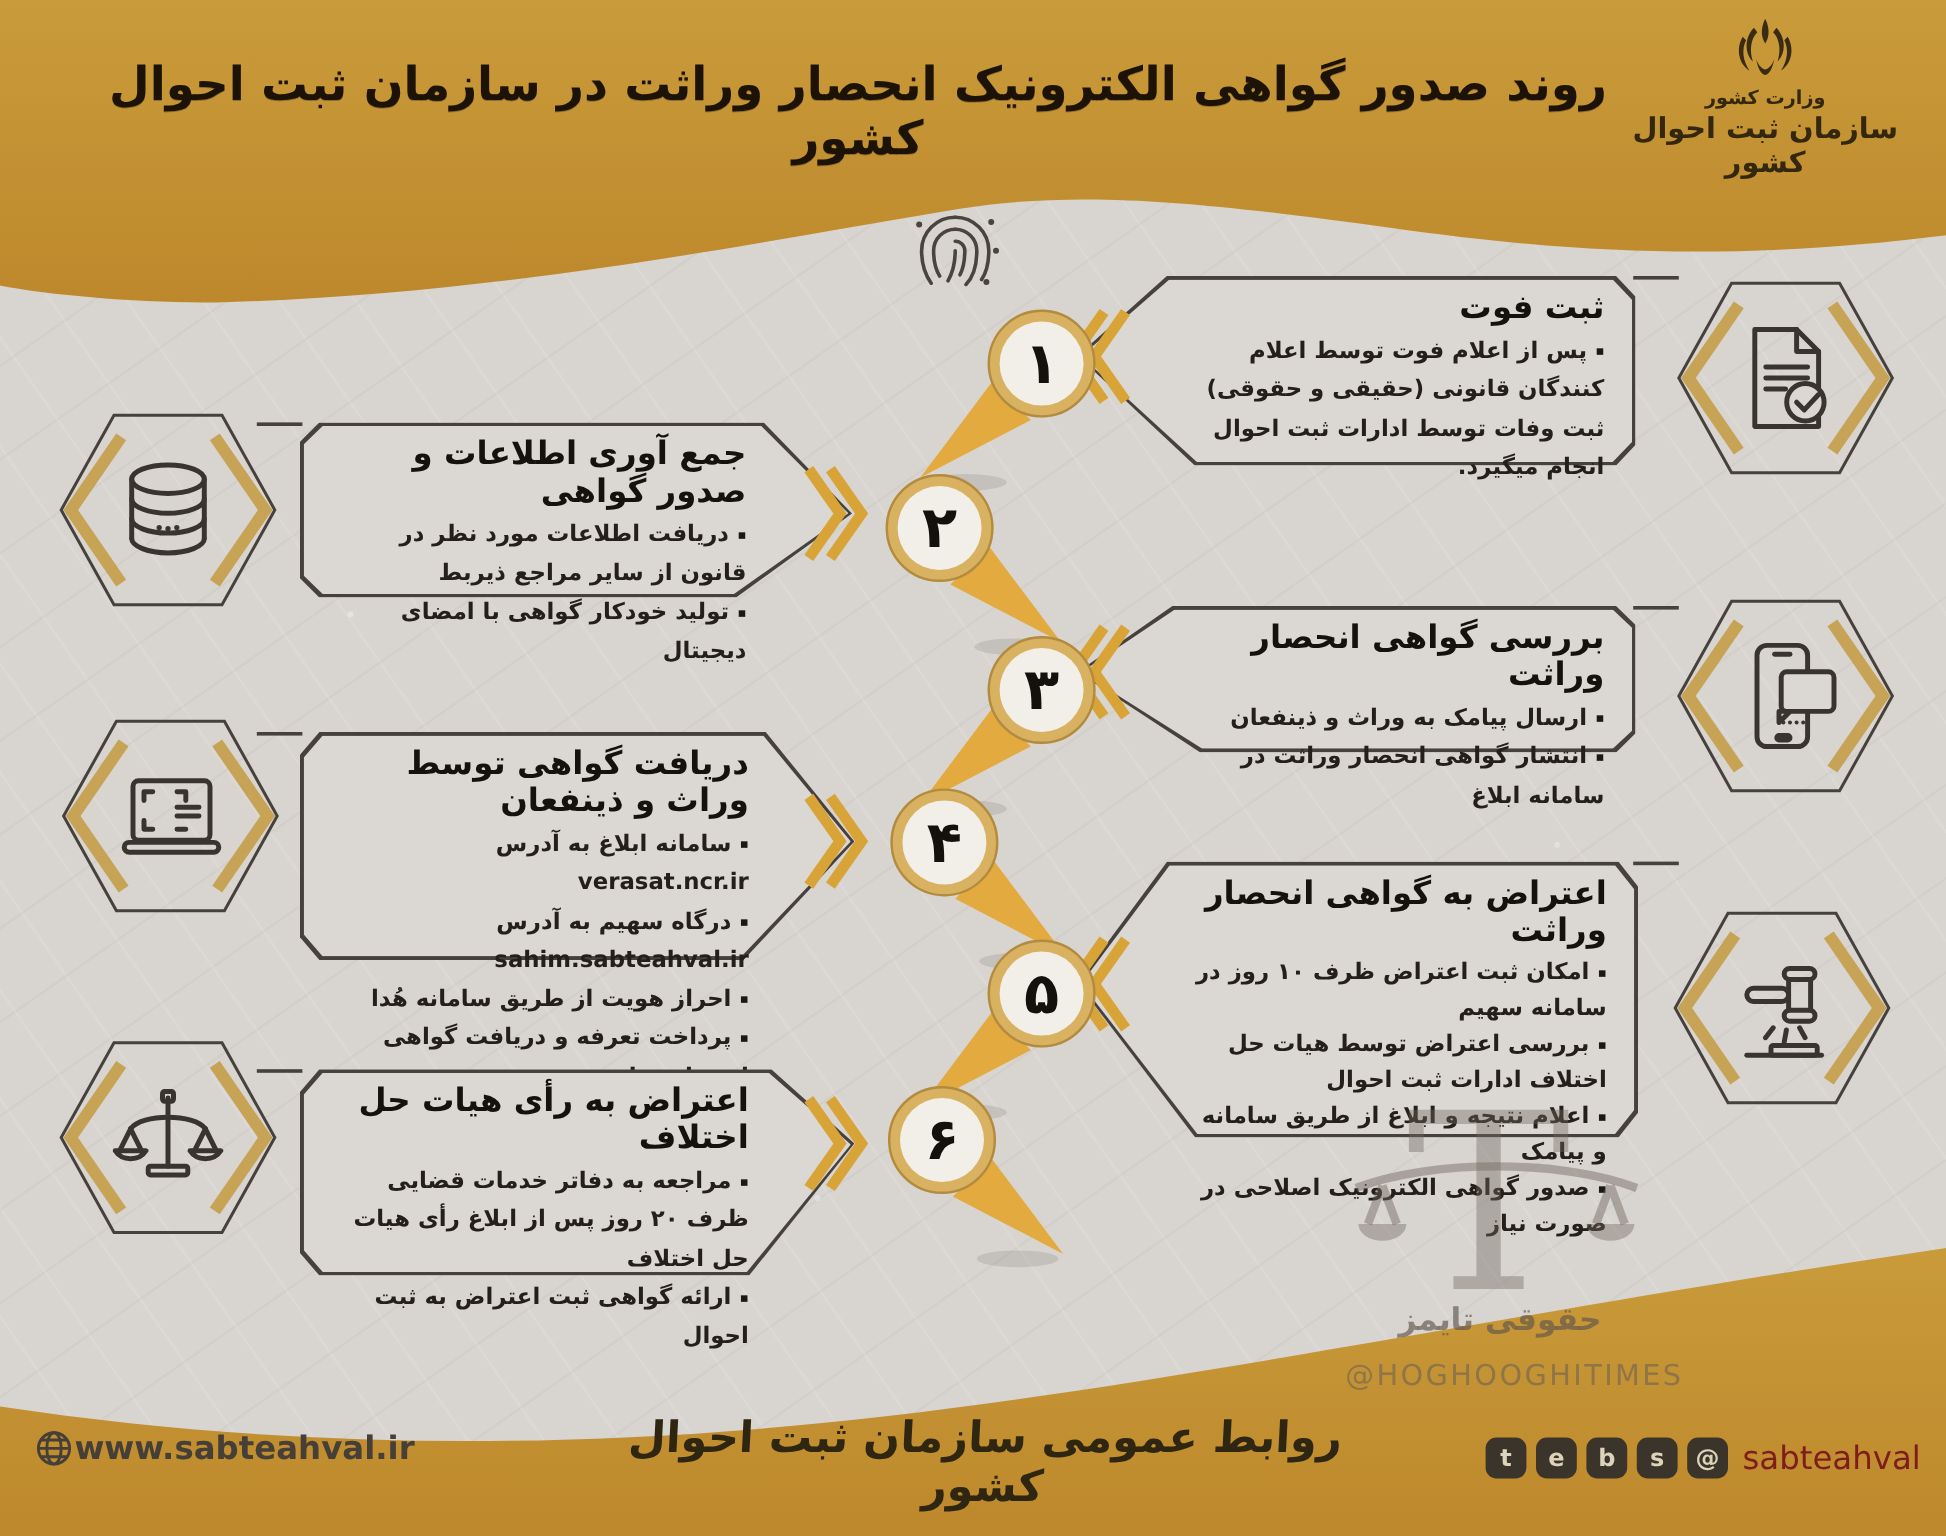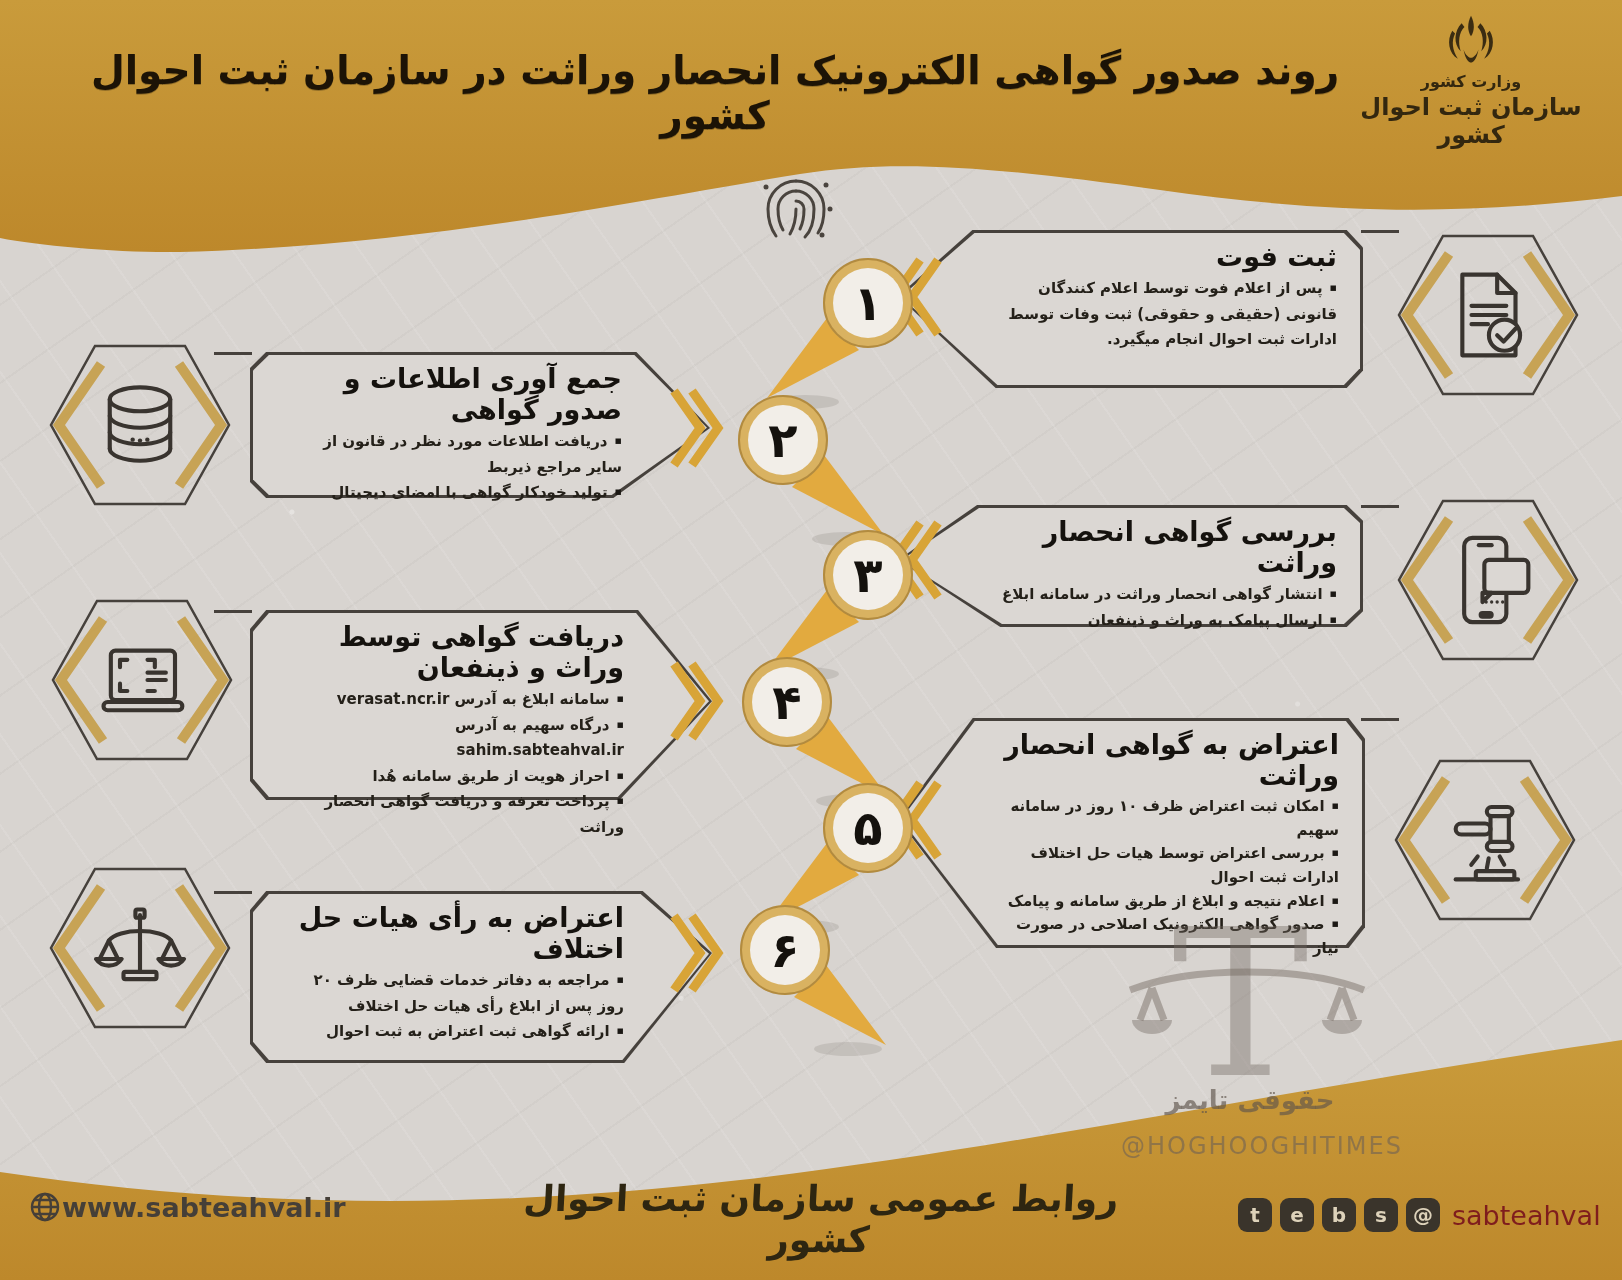--- a/index.html
+++ b/index.html
@@ -25,21 +25,21 @@
   .logo .ministry{font-size:16px;font-weight:600;display:block;}
   .logo .org{font-size:24px;font-weight:700;display:block;margin-top:2px;}
   
   .box{position:absolute;z-index:2;}
   .box-shape{position:absolute;inset:0;background:#46413c;clip-path:var(--clip);}
   .box-fill{position:absolute;inset:3px;background:#dbd7d3;clip-path:var(--clip);}
   .box-content{position:absolute;inset:0;direction:rtl;text-align:right;}
   .box.right .box-content{padding:9px 26px 6px 88px;}
   .box.left  .box-content{padding:9px 88px 6px 42px;}
   .box-title{margin:2px 0 4px;font-size:27px;font-weight:700;color:#15120e;}
-  .box ul{list-style:none;margin:0;padding:0;font-size:15px;font-weight:600;color:#242019;line-height:1.7;}
+  .box ul{list-style:none;margin:0;padding:0;font-size:19px;font-weight:600;color:#242019;line-height:1.7;}
   .box ul li::before{content:"▪";font-size:11px;margin-inline-end:7px;vertical-align:2px;color:#1b1814;}
   #box1{left:898px;top:230px;width:465px;height:158px;--clip:polygon(0% 42%,16% 0%,96.5% 0%,100% 11%,100% 89%,96.5% 100%,21% 100%);}
   #box2{left:250px;top:352px;width:460px;height:146px;--clip:polygon(100% 52%,84% 0%,3.5% 0%,0% 11%,0% 89%,3.5% 100%,79% 100%);}
   #box3{left:898px;top:505px;width:465px;height:122px;--clip:polygon(0% 45%,17% 0%,96.5% 0%,100% 13%,100% 87%,96.5% 100%,22% 100%);}
   #box4{left:250px;top:610px;width:462px;height:190px;--clip:polygon(100% 48%,84% 0%,3.5% 0%,0% 10%,0% 90%,3.5% 100%,80% 100%);}
   #box5{left:898px;top:718px;width:467px;height:230px;--clip:polygon(0% 44%,16% 0%,96.5% 0%,100% 9%,100% 91%,96.5% 100%,21% 100%);}
   #box5 ul{line-height:1.58;}
   #box6{left:250px;top:891px;width:462px;height:172px;--clip:polygon(100% 36%,85% 0%,3.5% 0%,0% 11%,0% 89%,3.5% 100%,81% 100%);}
   .conn{position:absolute;height:2.5px;background:#46413c;z-index:2;}
   
@@ -147,22 +147,22 @@
           <li>تولید خودکار گواهی با امضای دیجیتال</li>
         </ul>
     </div>
   </div>
   <div class="box right" id="box3">
     <div class="box-shape"></div>
     <div class="box-fill"></div>
     <div class="box-content">
       <h3 class="box-title">بررسی گواهی انحصار وراثت</h3>
       <ul>
+          <li>ارسال پیامک به وراث و ذینفعان</li>
           <li>انتشار گواهی انحصار وراثت در سامانه ابلاغ</li>
-          <li>ارسال پیامک به وراث و ذینفعان</li>
         </ul>
     </div>
   </div>
   <div class="box left" id="box4">
     <div class="box-shape"></div>
     <div class="box-fill"></div>
     <div class="box-content">
       <h3 class="box-title">دریافت گواهی توسط وراث و ذینفعان</h3>
       <ul>
           <li>سامانه ابلاغ به آدرس verasat.ncr.ir</li>

